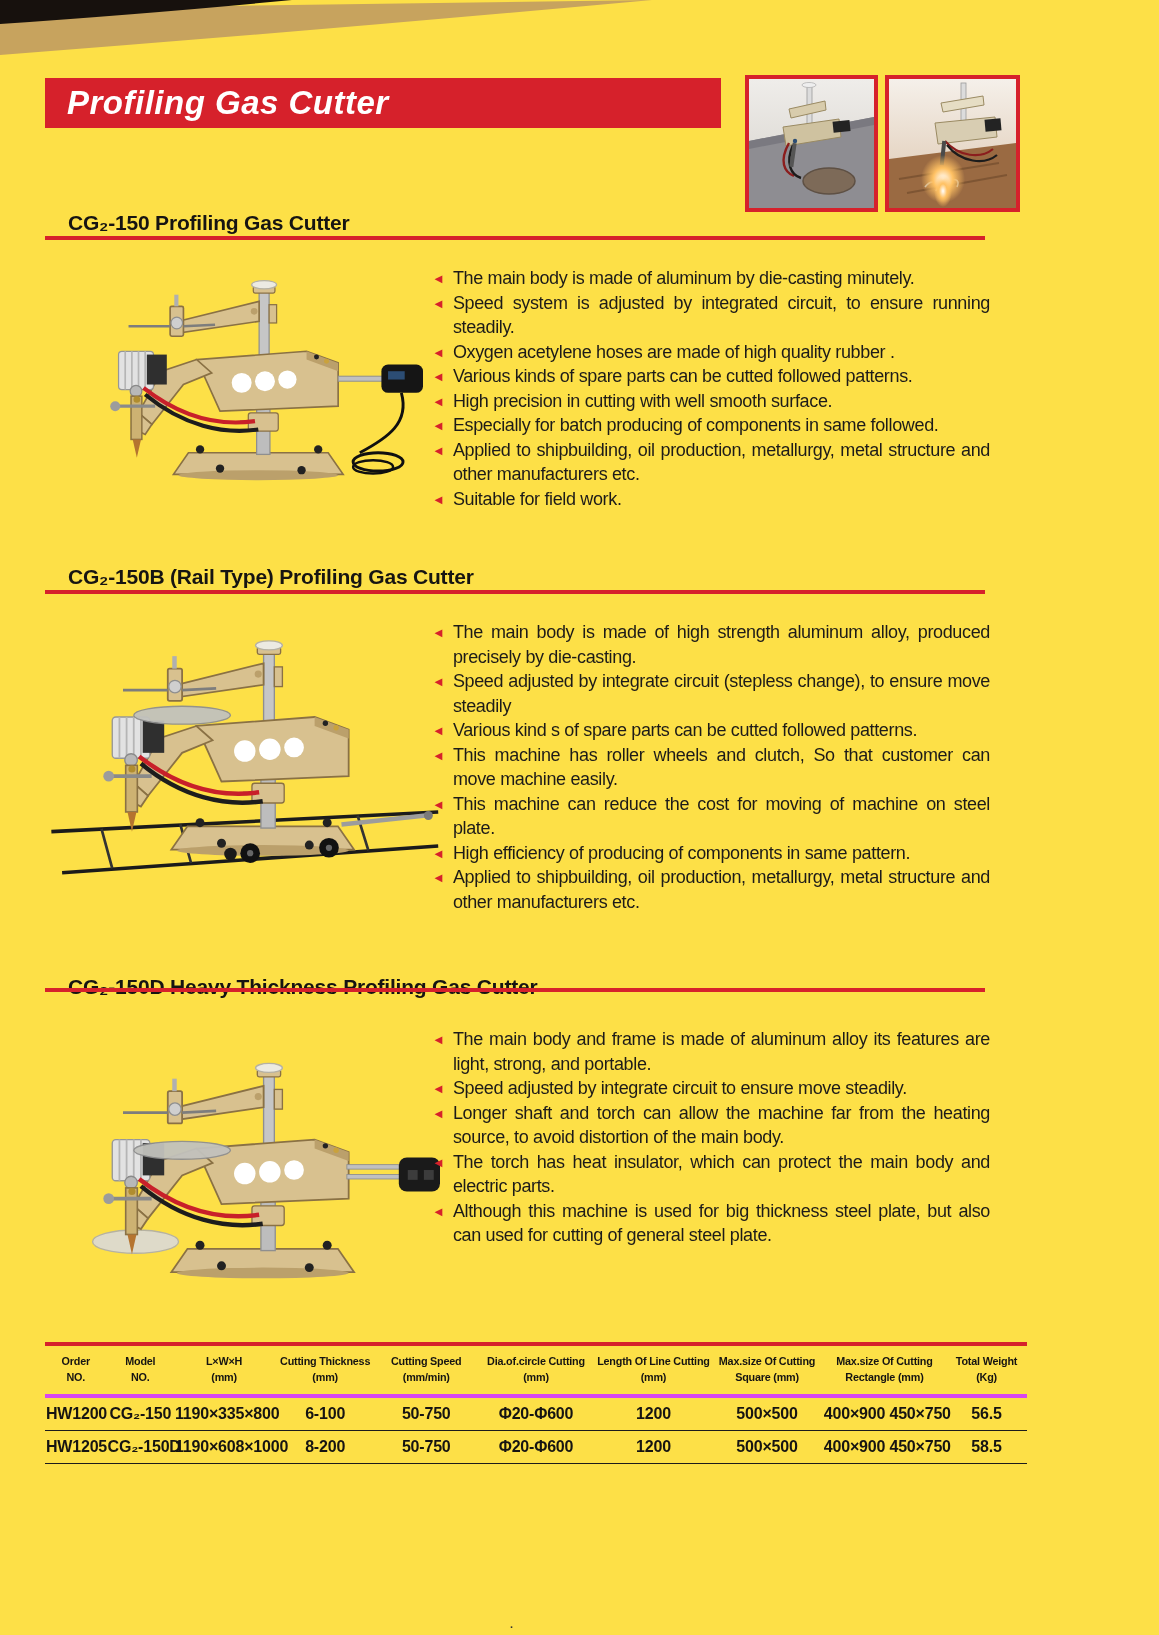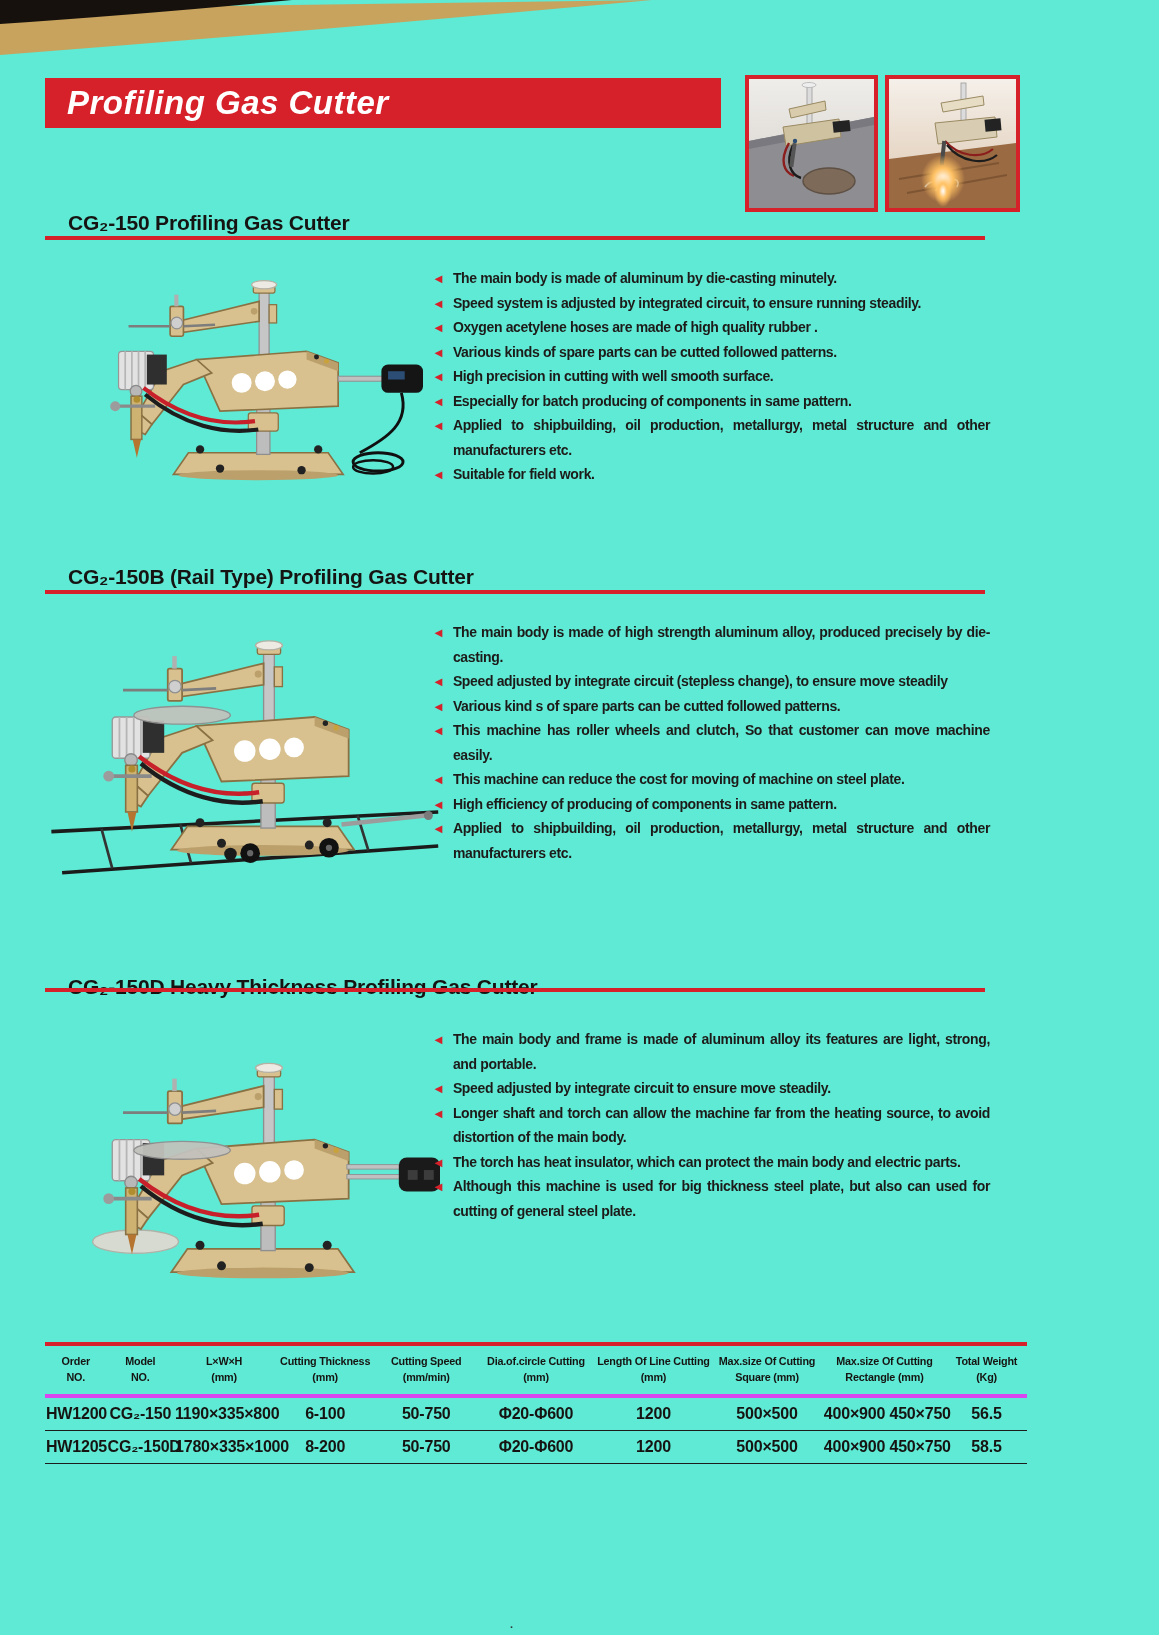--- a/index.html
+++ b/index.html
@@ -1,16 +1,16 @@
 <!DOCTYPE html>
 <html><head>
 <meta charset="utf-8">
 <style>
   html,body{margin:0;padding:0;background:#fff;}
-  .page{position:relative;width:1159px;height:1635px;background:#5eead4;overflow:hidden;
+  .page{position:relative;width:1159px;height:1635px;background:#fde047;overflow:hidden;
         font-family:"Liberation Sans","DejaVu Sans",sans-serif;color:#1d1b19;}
   
   .swoosh{position:absolute;left:0;top:0;width:1159px;height:60px;display:block;}
   
   .banner{position:absolute;left:45px;top:78px;width:676px;height:50px;background:#d6212b;}
   .banner-title{display:block;padding-left:22px;line-height:50px;font-size:33px;font-weight:bold;
         font-style:italic;color:#fff;letter-spacing:.5px;}
   
   .photo{position:absolute;top:75px;height:137px;border:4px solid #d6212b;box-sizing:border-box;background:#e8e6e2;}
   .photo svg{display:block;width:100%;height:100%;}
@@ -25,21 +25,21 @@
   
   .machine{position:absolute;display:block;}
   .m1{left:57px;top:245px;width:366px;height:246px;}
   .m2{left:46px;top:598px;width:394px;height:282px;}
   .m3{left:46px;top:1000px;width:394px;height:290px;}
   
   .feat{position:absolute;left:432px;width:558px;list-style:none;margin:0;padding:0;}
   .f1{top:266px;}.f2{top:620px;}.f3{top:1027px;}
   .feat li{display:flex;align-items:flex-start;line-height:24.5px;}
   .bmark{flex:0 0 auto;color:#d6212b;font-size:13px;line-height:24.5px;margin-right:8px;transform:translateY(.5px);}
-  .btxt{flex:1 1 auto;font-size:14px;font-weight:bold;letter-spacing:-.35px;text-align:justify;color:#1d1b19;}
+  .btxt{flex:1 1 auto;font-size:18px;font-weight:normal;letter-spacing:-.35px;text-align:justify;color:#1d1b19;}
   
   .spec{position:absolute;left:45px;top:1342px;width:982px;border-collapse:collapse;
         border-top:4px solid #d6212b;table-layout:fixed;}
   .spec thead tr{border-bottom:4px solid #d946ef;}
   .spec th{font-size:10.8px;font-weight:bold;text-align:center;vertical-align:middle;
         padding:8px 1px 9px;line-height:1.45;color:#161412;letter-spacing:-.2px;}
   .spec tbody tr{border-bottom:1.6px solid #1c1c1c;}
   .spec td{font-size:16px;font-weight:bold;text-align:center;padding:0 1px;height:32px;
         color:#161412;letter-spacing:-.2px;white-space:nowrap;}
   .footer-mark{position:absolute;left:510px;top:1618px;font-size:11px;font-weight:bold;color:#333;}
@@ -198,21 +198,21 @@
       <li>
         <span class="bmark">◄</span>
         <span class="btxt">Various kinds of spare parts can be cutted followed patterns.</span>
       </li>
       <li>
         <span class="bmark">◄</span>
         <span class="btxt">High precision in cutting with well smooth surface.</span>
       </li>
       <li>
         <span class="bmark">◄</span>
-        <span class="btxt">Especially for batch producing of components in same pattern.</span>
+        <span class="btxt">Especially for batch producing of components in same followed.</span>
       </li>
       <li>
         <span class="bmark">◄</span>
         <span class="btxt">Applied to shipbuilding, oil production, metallurgy, metal structure and other manufacturers etc.</span>
       </li>
       <li>
         <span class="bmark">◄</span>
         <span class="btxt">Suitable for field work.</span>
       </li>
     </ul>
@@ -327,21 +327,21 @@
           <td>50-750</td>
           <td>Φ20-Φ600</td>
           <td>1200</td>
           <td>500×500</td>
           <td>400×900 450×750</td>
           <td>56.5</td>
         </tr>
         <tr>
           <td>HW1205</td>
           <td>CG₂-150D</td>
-          <td>1780×335×1000</td>
+          <td>1190×608×1000</td>
           <td>8-200</td>
           <td>50-750</td>
           <td>Φ20-Φ600</td>
           <td>1200</td>
           <td>500×500</td>
           <td>400×900 450×750</td>
           <td>58.5</td>
         </tr>
       </tbody>
   </table>

